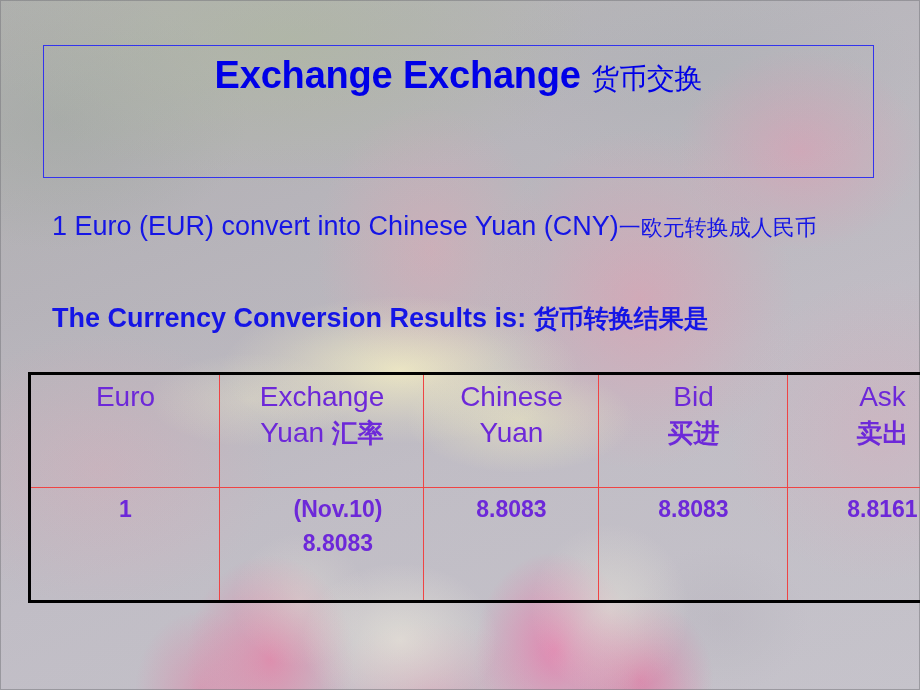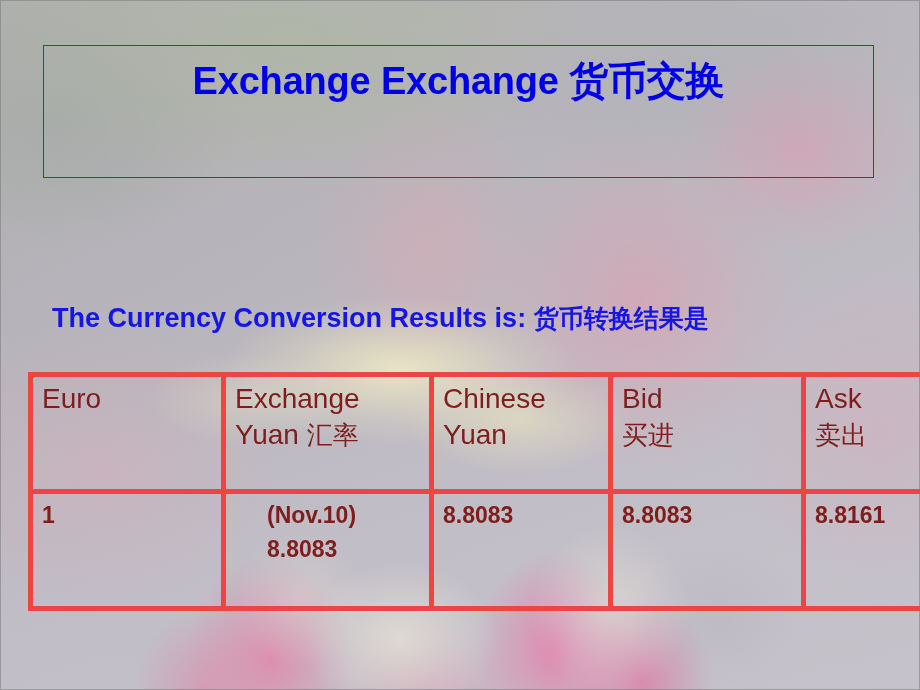--- a/index.html
+++ b/index.html
@@ -85,22 +85,22 @@
     width: 100%;
     text-align: center;
     color: #0000e8;
     font-size: 38px;
     font-weight: bold;
     letter-spacing: -0.2px;
     white-space: nowrap;
   }
   .title-cn {
     font-family: "DejaVu Sans", sans-serif;
-    font-weight: bold;
-    font-size: 39px;
+    font-weight: normal;
+    font-size: 28px;
   }
 
   
   .para {
     position: absolute;
     color: #1515e6;
     font-size: 27px;
     line-height: 38px;
   }
   .para-1 {
@@ -134,46 +134,47 @@
     height: 212px;
   }
   table.fx {
     width: 100%;
     height: 100%;
     border-collapse: collapse;
     table-layout: fixed;
     border: 3px solid #000;
   }
   table.fx td {
-    border: 5px solid #ef4444;
+    border: 1px solid #ef4444;
     vertical-align: top;
     padding: 4px 8px 4px 9px;
-    color: #7f1d1d;
+    color: #6d28d9;
     font-size: 28px;
     line-height: 36px;
+    text-align: center;
   }
   table.fx tr.head td {
     height: 104px;
     font-weight: normal;
   }
   table.fx tr.body td {
     height: 104px;
     font-weight: bold;
     font-size: 23px;
     line-height: 34px;
   }
   .c1 { width: 171px; }
   .c2 { width: 186px; }
   .c3 { width: 157px; }
   .c4 { width: 171px; }
   .c5 { width: 171px; }
 
   .cell-cn {
     font-family: "DejaVu Serif", serif;
-    font-weight: normal;
+    font-weight: bold;
     font-size: 26px;
   }
   .nowrap { white-space: nowrap; margin-left: 32px; }
 </style>
 </head>
 <body>
 
 <div class="slide">
 
   <div class="bg-layer bg-base"></div>
@@ -182,20 +183,21 @@
   <div class="bg-layer bg-pink-bottom"></div>
   <div class="bg-layer bg-cream"></div>
   <div class="bg-layer bg-glow"></div>
   <div class="bg-layer bg-veil"></div>
   <div class="bg-layer bg-edge"></div>
 
   <div class="title-box">
     <div class="title-text"><span>Exchange Exchange </span><span class="title-cn">货币交换</span></div>
   </div>
 
+  <div class="para para-1"><span>1 Euro (EUR) convert into Chinese Yuan (CNY)</span><span class="cn-small">一欧元转换成人民币</span></div>
 
   <div class="para para-2"><span>The Currency Conversion Results is: </span><span class="cn-small-b">货币转换结果是</span></div>
 
   <div class="table-wrap">
     <table class="fx">
       <tbody>
         <tr class="head">
           <td class="c1"><span>Euro</span></td>
           <td class="c2"><span>Exchange Yuan </span><span class="cell-cn">汇率</span></td>
           <td class="c3"><span>Chinese Yuan</span></td>

